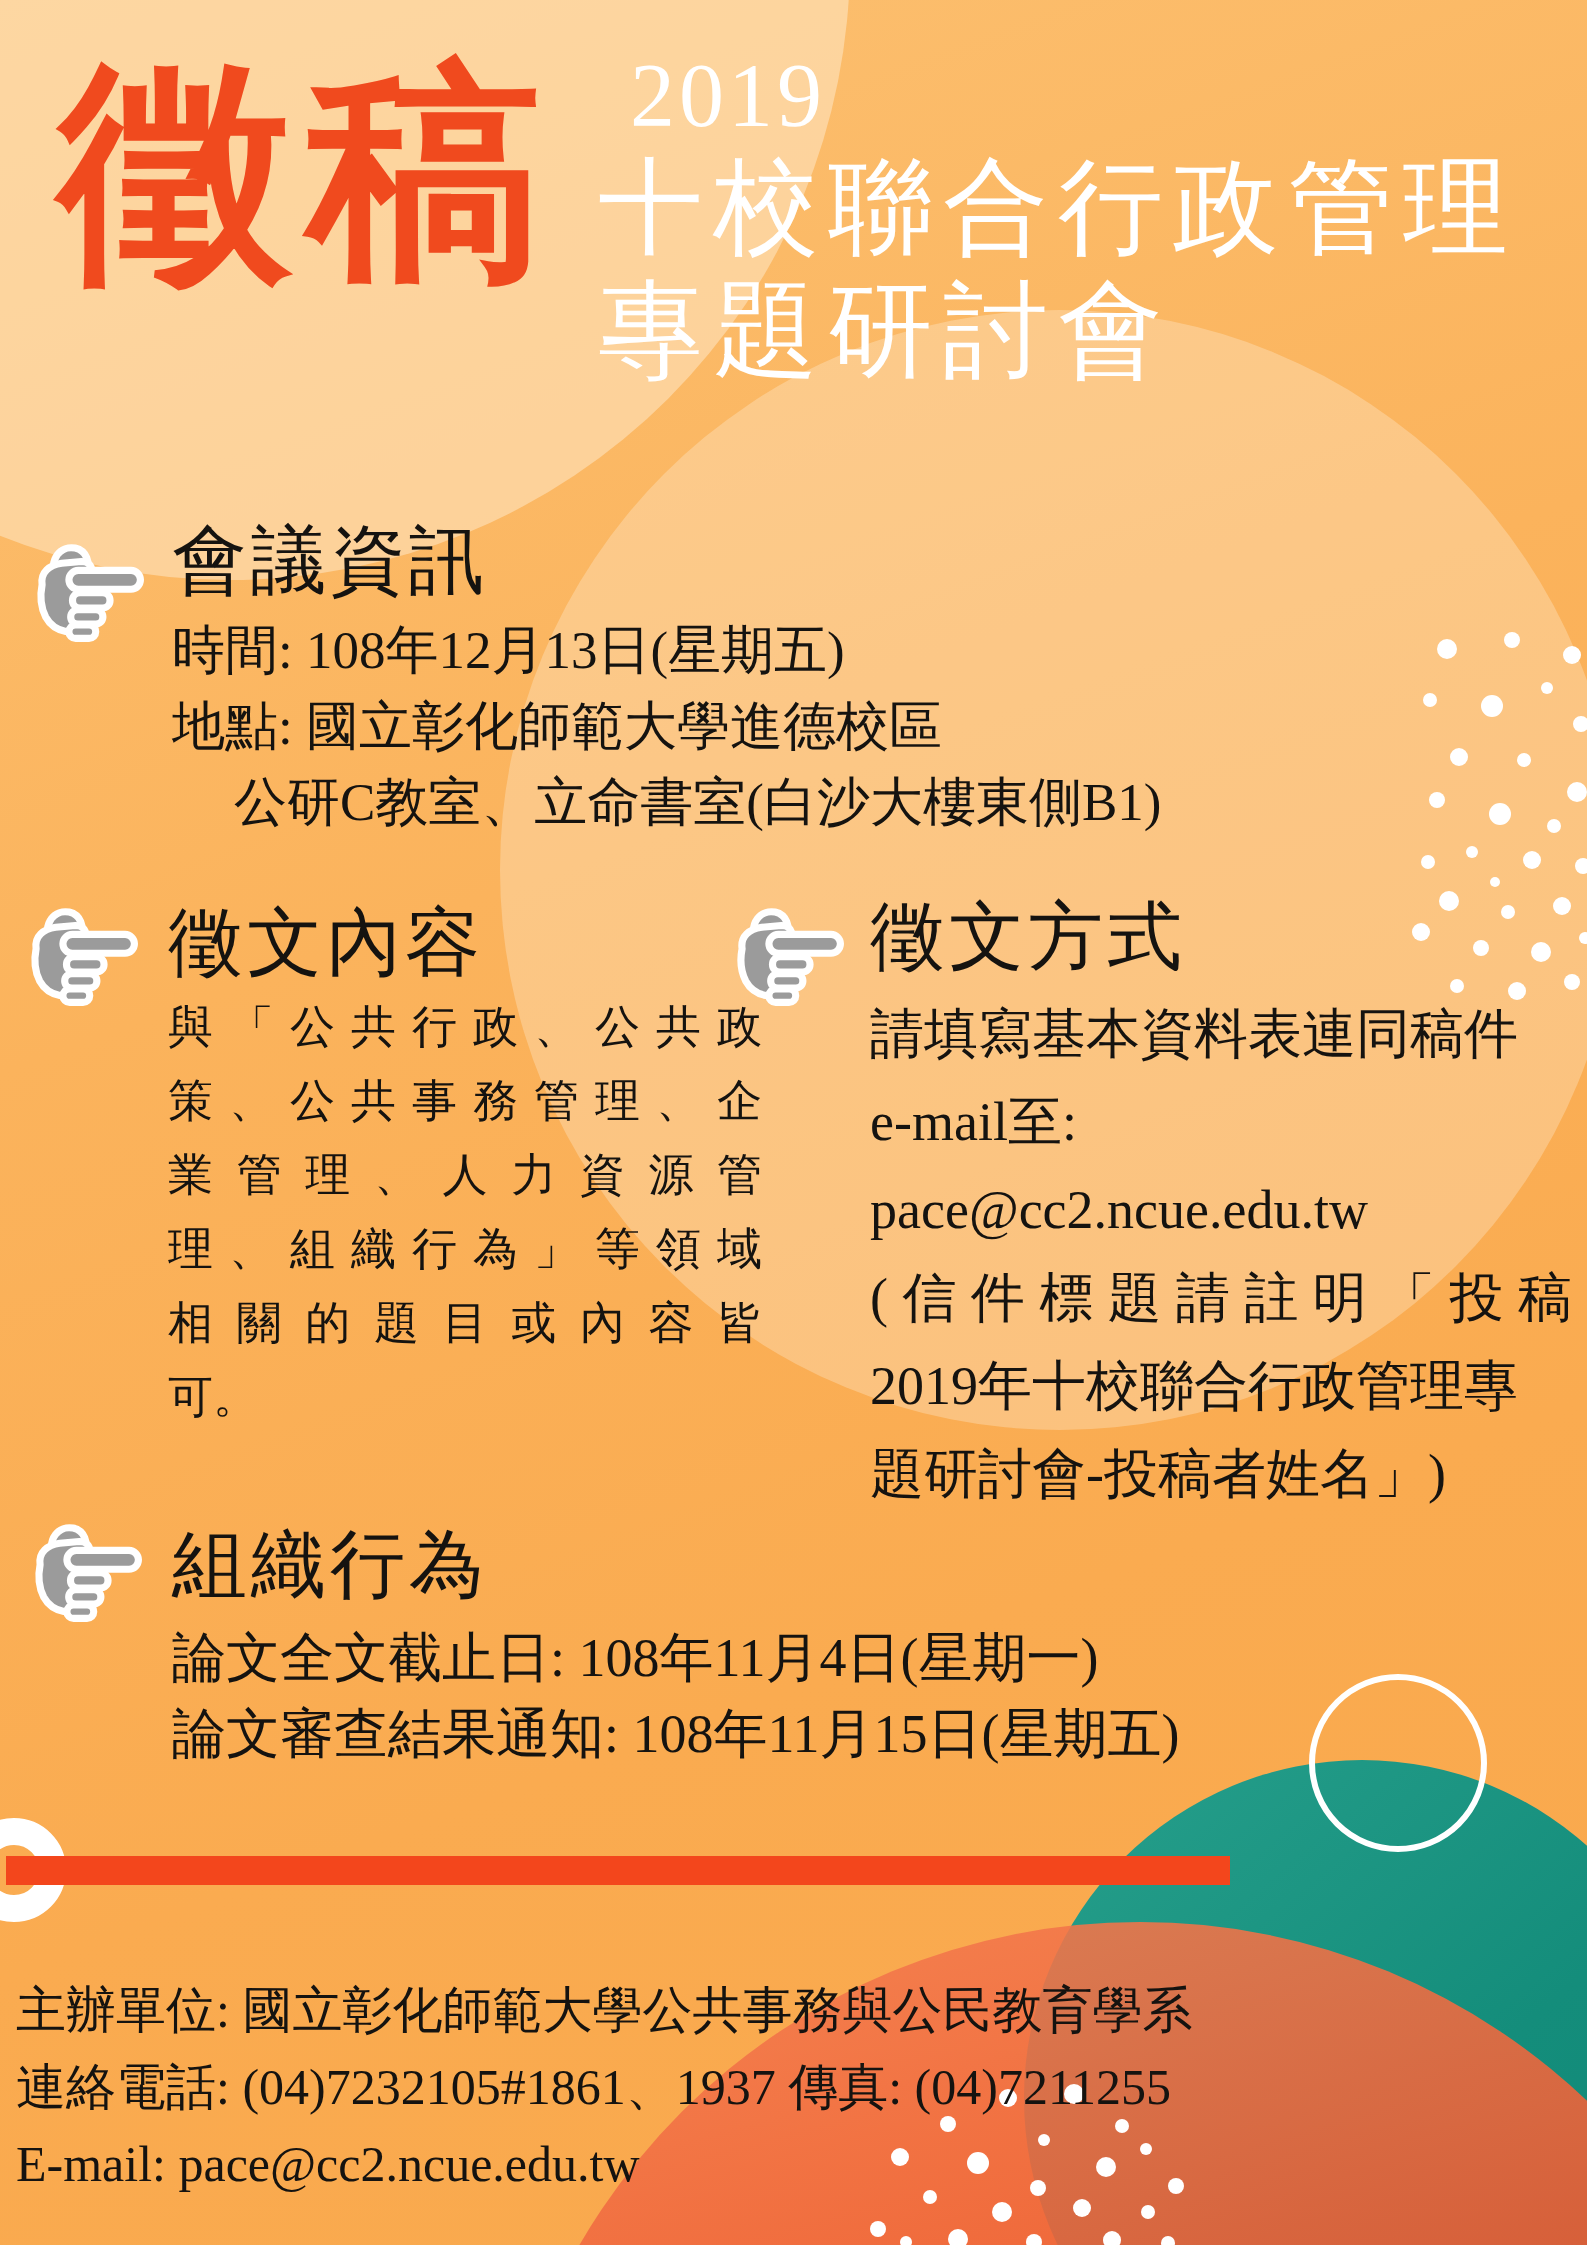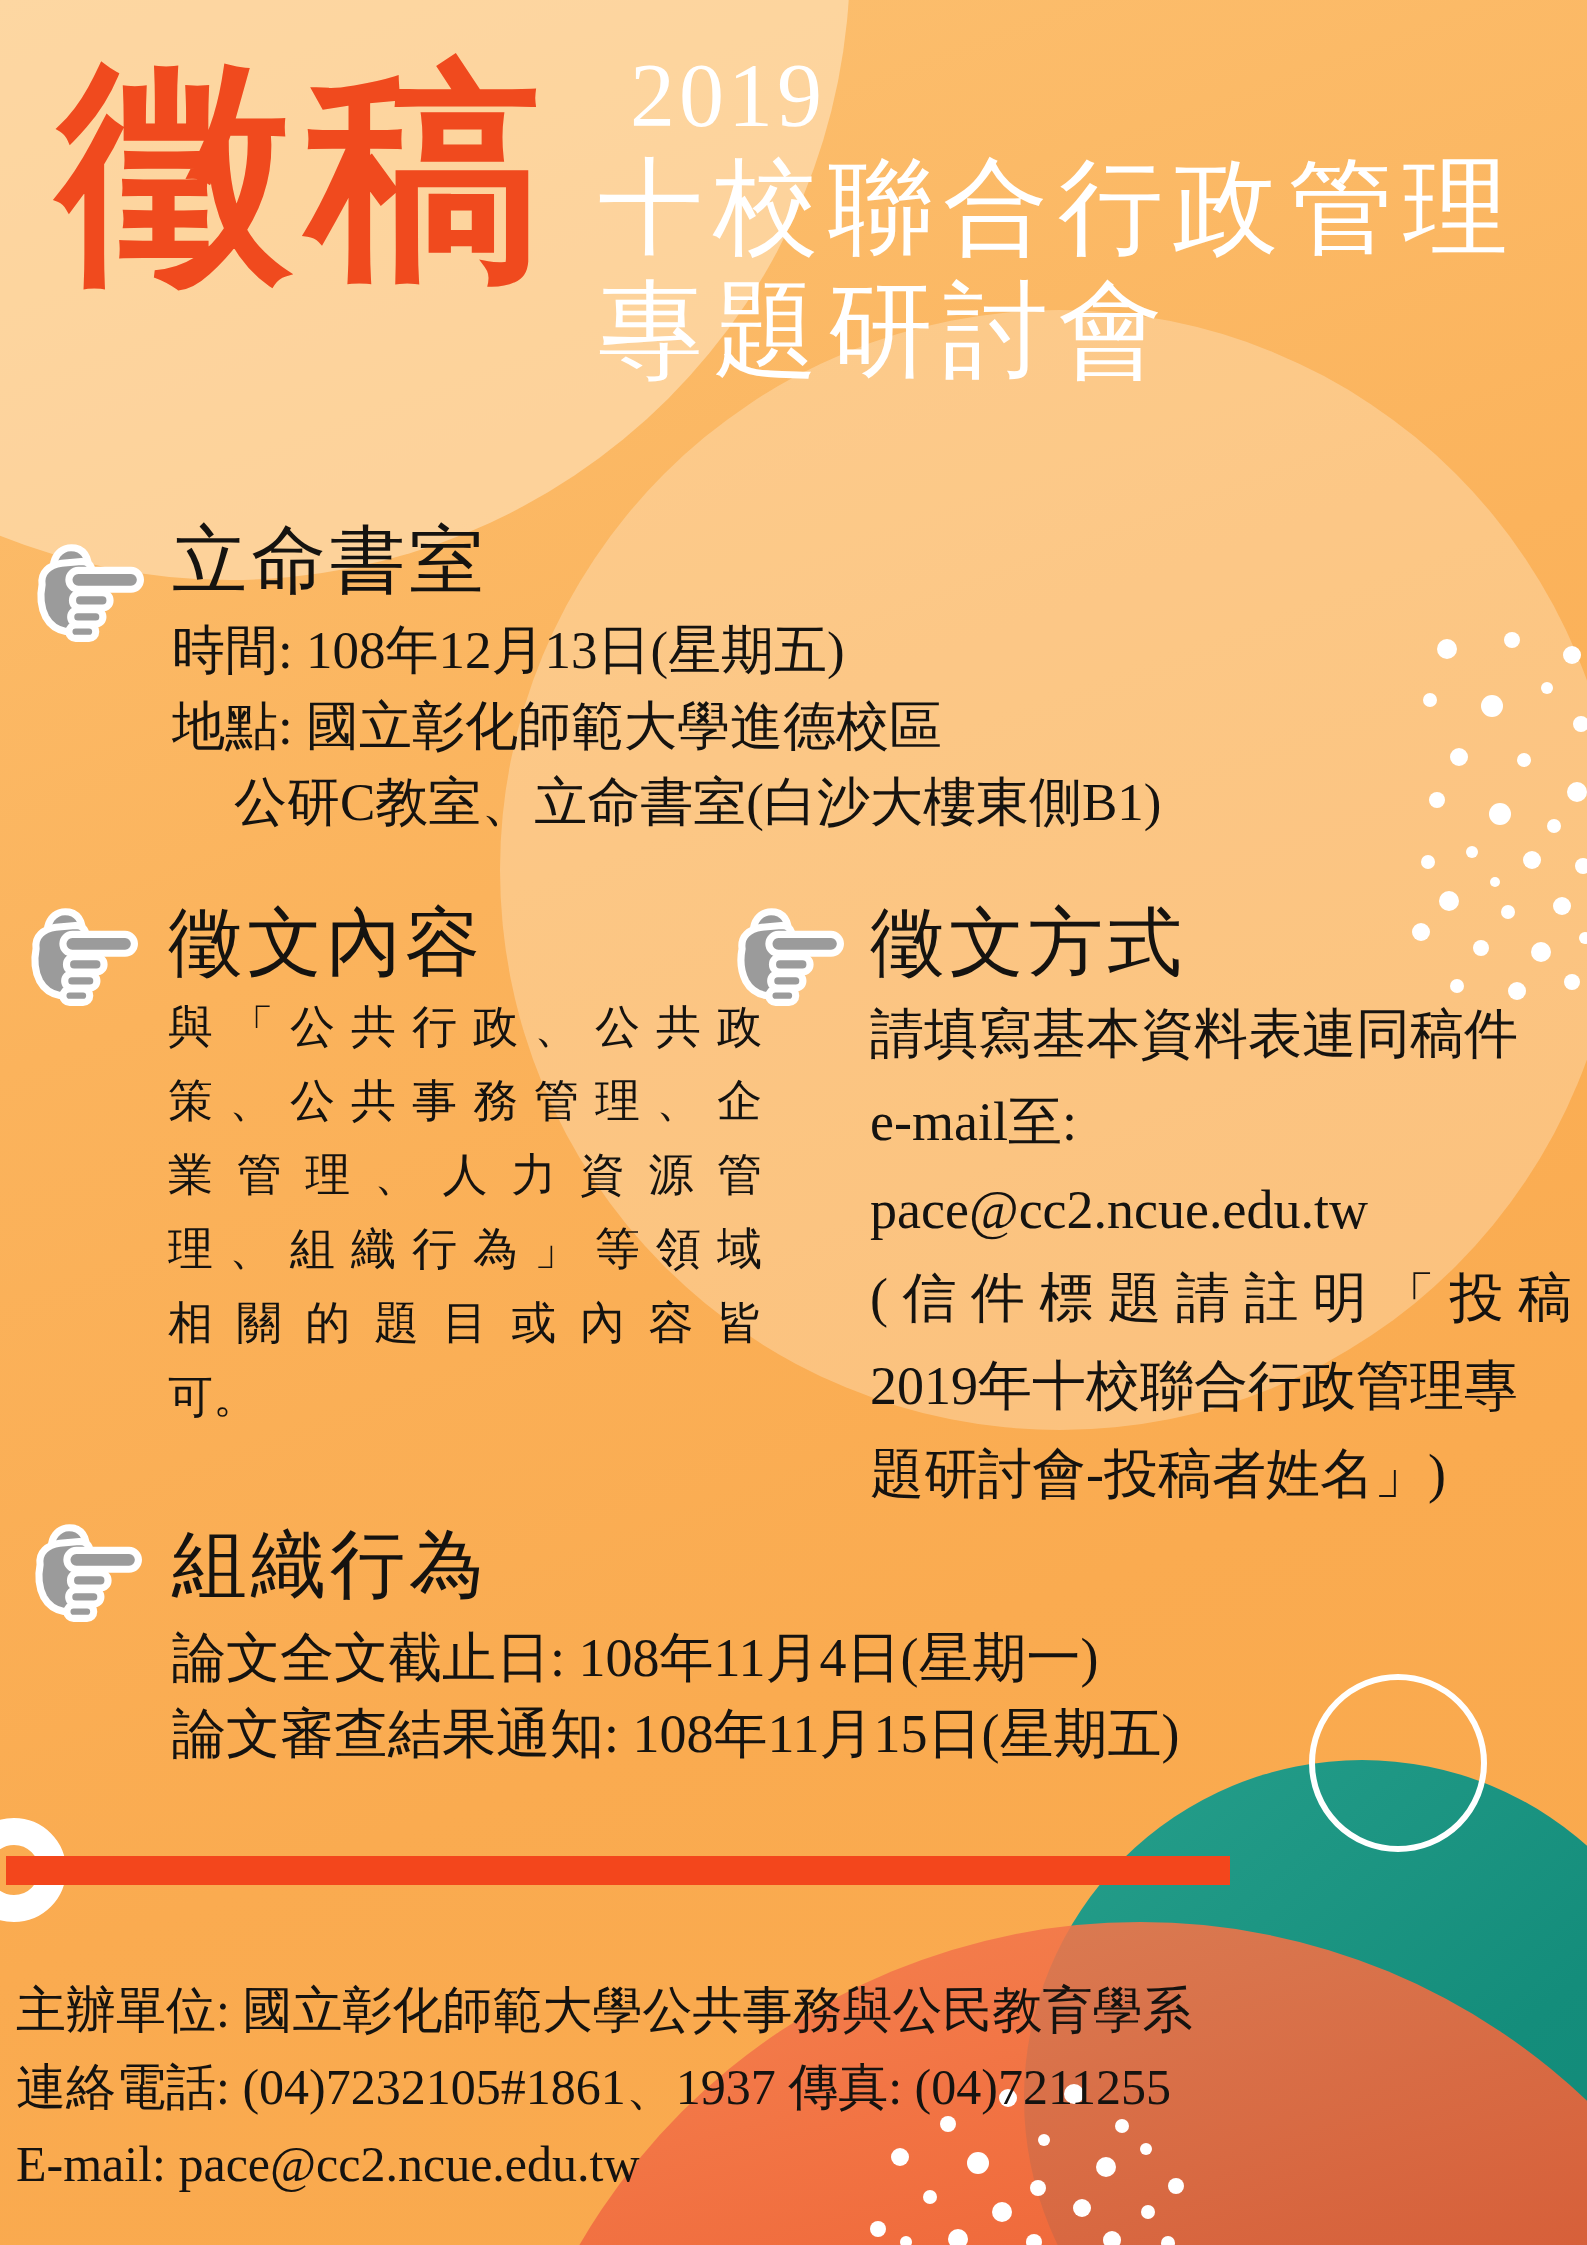--- a/index.html
+++ b/index.html
@@ -128,21 +128,21 @@
 
   <div class="title-block">
     <div class="title-year">2019</div>
     <div class="title-line">十校聯合行政管理</div>
     <div class="title-line">專題研討會</div>
   </div>
 
   <svg class="hand" style="left:26px;top:538px;">
       <use href="#hand"></use>
     </svg>
-  <div class="sec-heading" style="left:172px;top:516px;">立命書室</div>
+  <div class="sec-heading" style="left:172px;top:516px;">會議資訊</div>
   <div class="sec-body info-body">
       <div class="line">時間: 108年12月13日(星期五)</div>
       <div class="line">地點: 國立彰化師範大學進德校區</div>
       <div class="line">公研C教室、立命書室(白沙大樓東側B1)</div>
     </div>
 
   <svg class="hand" style="left:20px;top:902px;">
       <use href="#hand"></use>
     </svg>
   <div class="sec-heading" style="left:168px;top:898px;">徵文內容</div>
@@ -151,21 +151,21 @@
       <div class="line">策、公共事務管理、企</div>
       <div class="line">業管理、人力資源管</div>
       <div class="line">理、組織行為」等領域</div>
       <div class="line">相關的題目或內容皆</div>
       <div class="line">可。</div>
     </div>
 
   <svg class="hand" style="left:726px;top:902px;">
       <use href="#hand"></use>
     </svg>
-  <div class="sec-heading" style="left:870px;top:898px;">徵文方式</div>
+  <div class="sec-heading" style="left:870px;top:898px;font-family:Liberation Mono, monospace;">徵文方式</div>
   <div class="sec-body colR-body">
       <div class="line">請填寫基本資料表連同稿件</div>
       <div class="line">e-mail至:</div>
       <div class="line">pace@cc2.ncue.edu.tw</div>
       <div class="line">(信件標題請註明「投稿</div>
       <div class="line">2019年十校聯合行政管理專</div>
       <div class="line">題研討會-投稿者姓名」)</div>
     </div>
 
   <svg class="hand" style="left:24px;top:1518px;">

